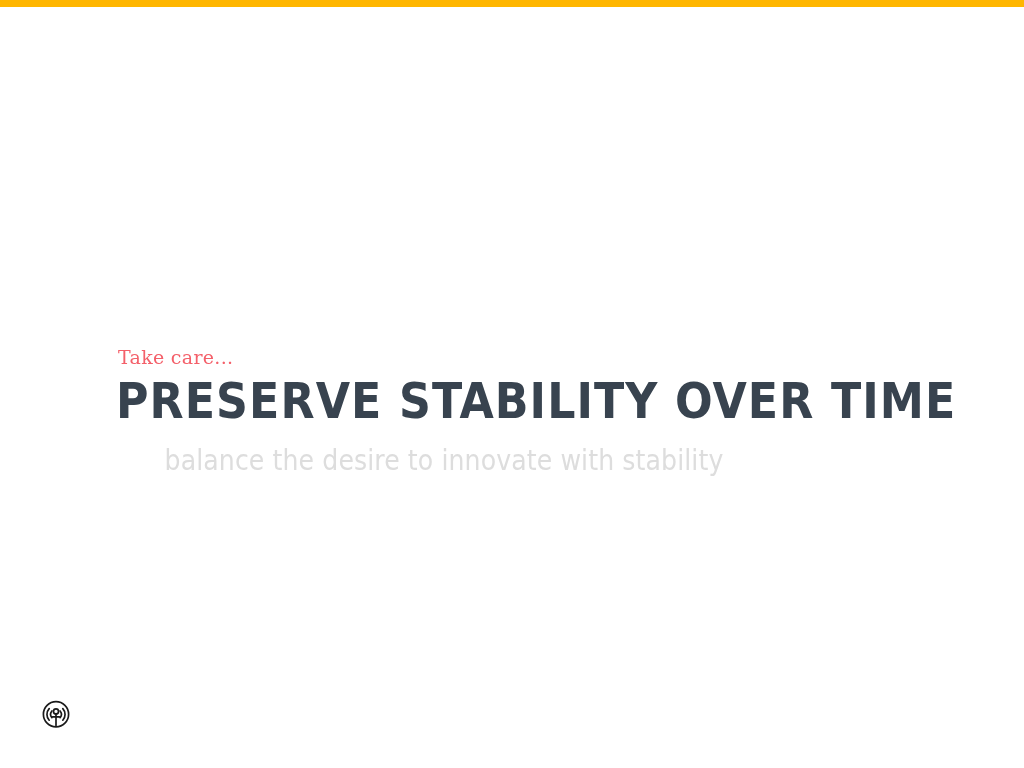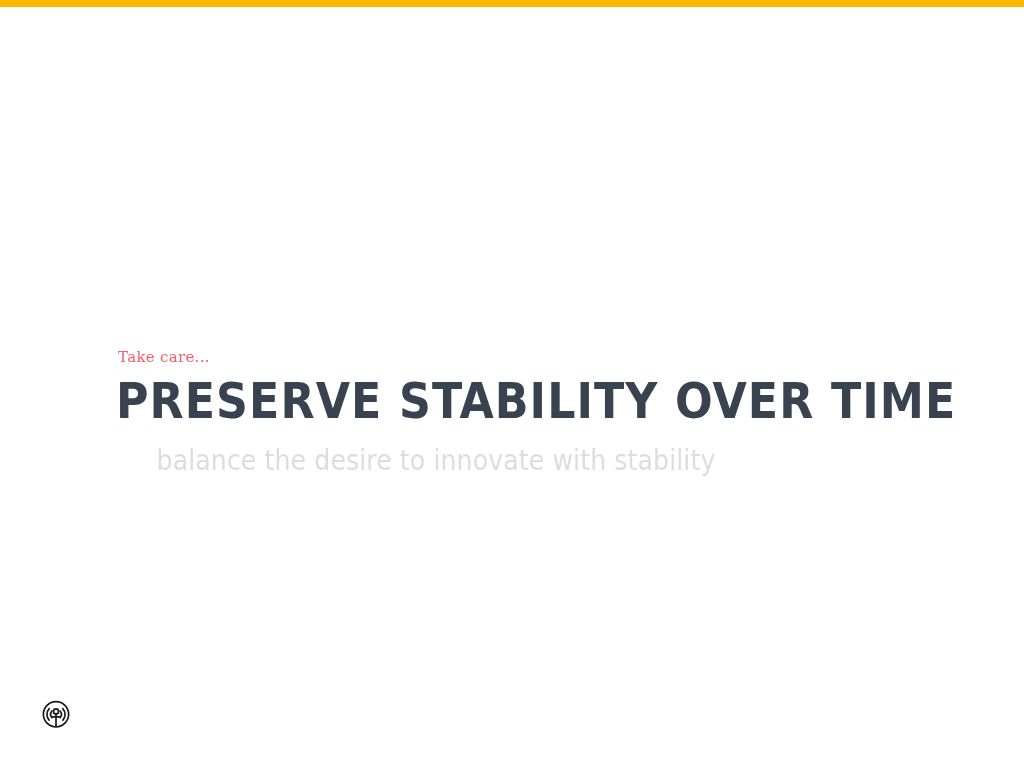--- a/index.html
+++ b/index.html
@@ -38,21 +38,21 @@
   .content-block {
     position: absolute;
     left: 0;
     top: 344px;
     width: 1024px;
   }
 
   .eyebrow {
     margin: 0 0 2px 118px;
     font-family: "DejaVu Serif", "Liberation Serif", serif;
-    font-size: 15px;
+    font-size: 19px;
     font-weight: 400;
     line-height: 26px;
     letter-spacing: 0.3px;
     color: #F4606A;
     white-space: nowrap;
   }
 
   .headline {
     margin: 0 0 0 116px;
     font-family: "DejaVu Sans Condensed", "Liberation Sans Narrow", "Liberation Sans", sans-serif;
@@ -60,21 +60,21 @@
     font-weight: 700;
     line-height: 58px;
     letter-spacing: 1.1px;
     color: #38434F;
     white-space: nowrap;
     transform: scaleX(0.985);
     transform-origin: left center;
   }
 
   .subtitle {
-    margin: 14px 0 0 8px;
+    margin: 14px 0 0 16px;
     width: 856px;
     text-align: center;
     font-family: "DejaVu Sans Condensed", "Liberation Sans Narrow", "Liberation Sans", sans-serif;
     font-size: 28px;
     font-weight: 400;
     line-height: 34px;
     letter-spacing: 0.1px;
     color: #DDDDDD;
     white-space: nowrap;
   }

